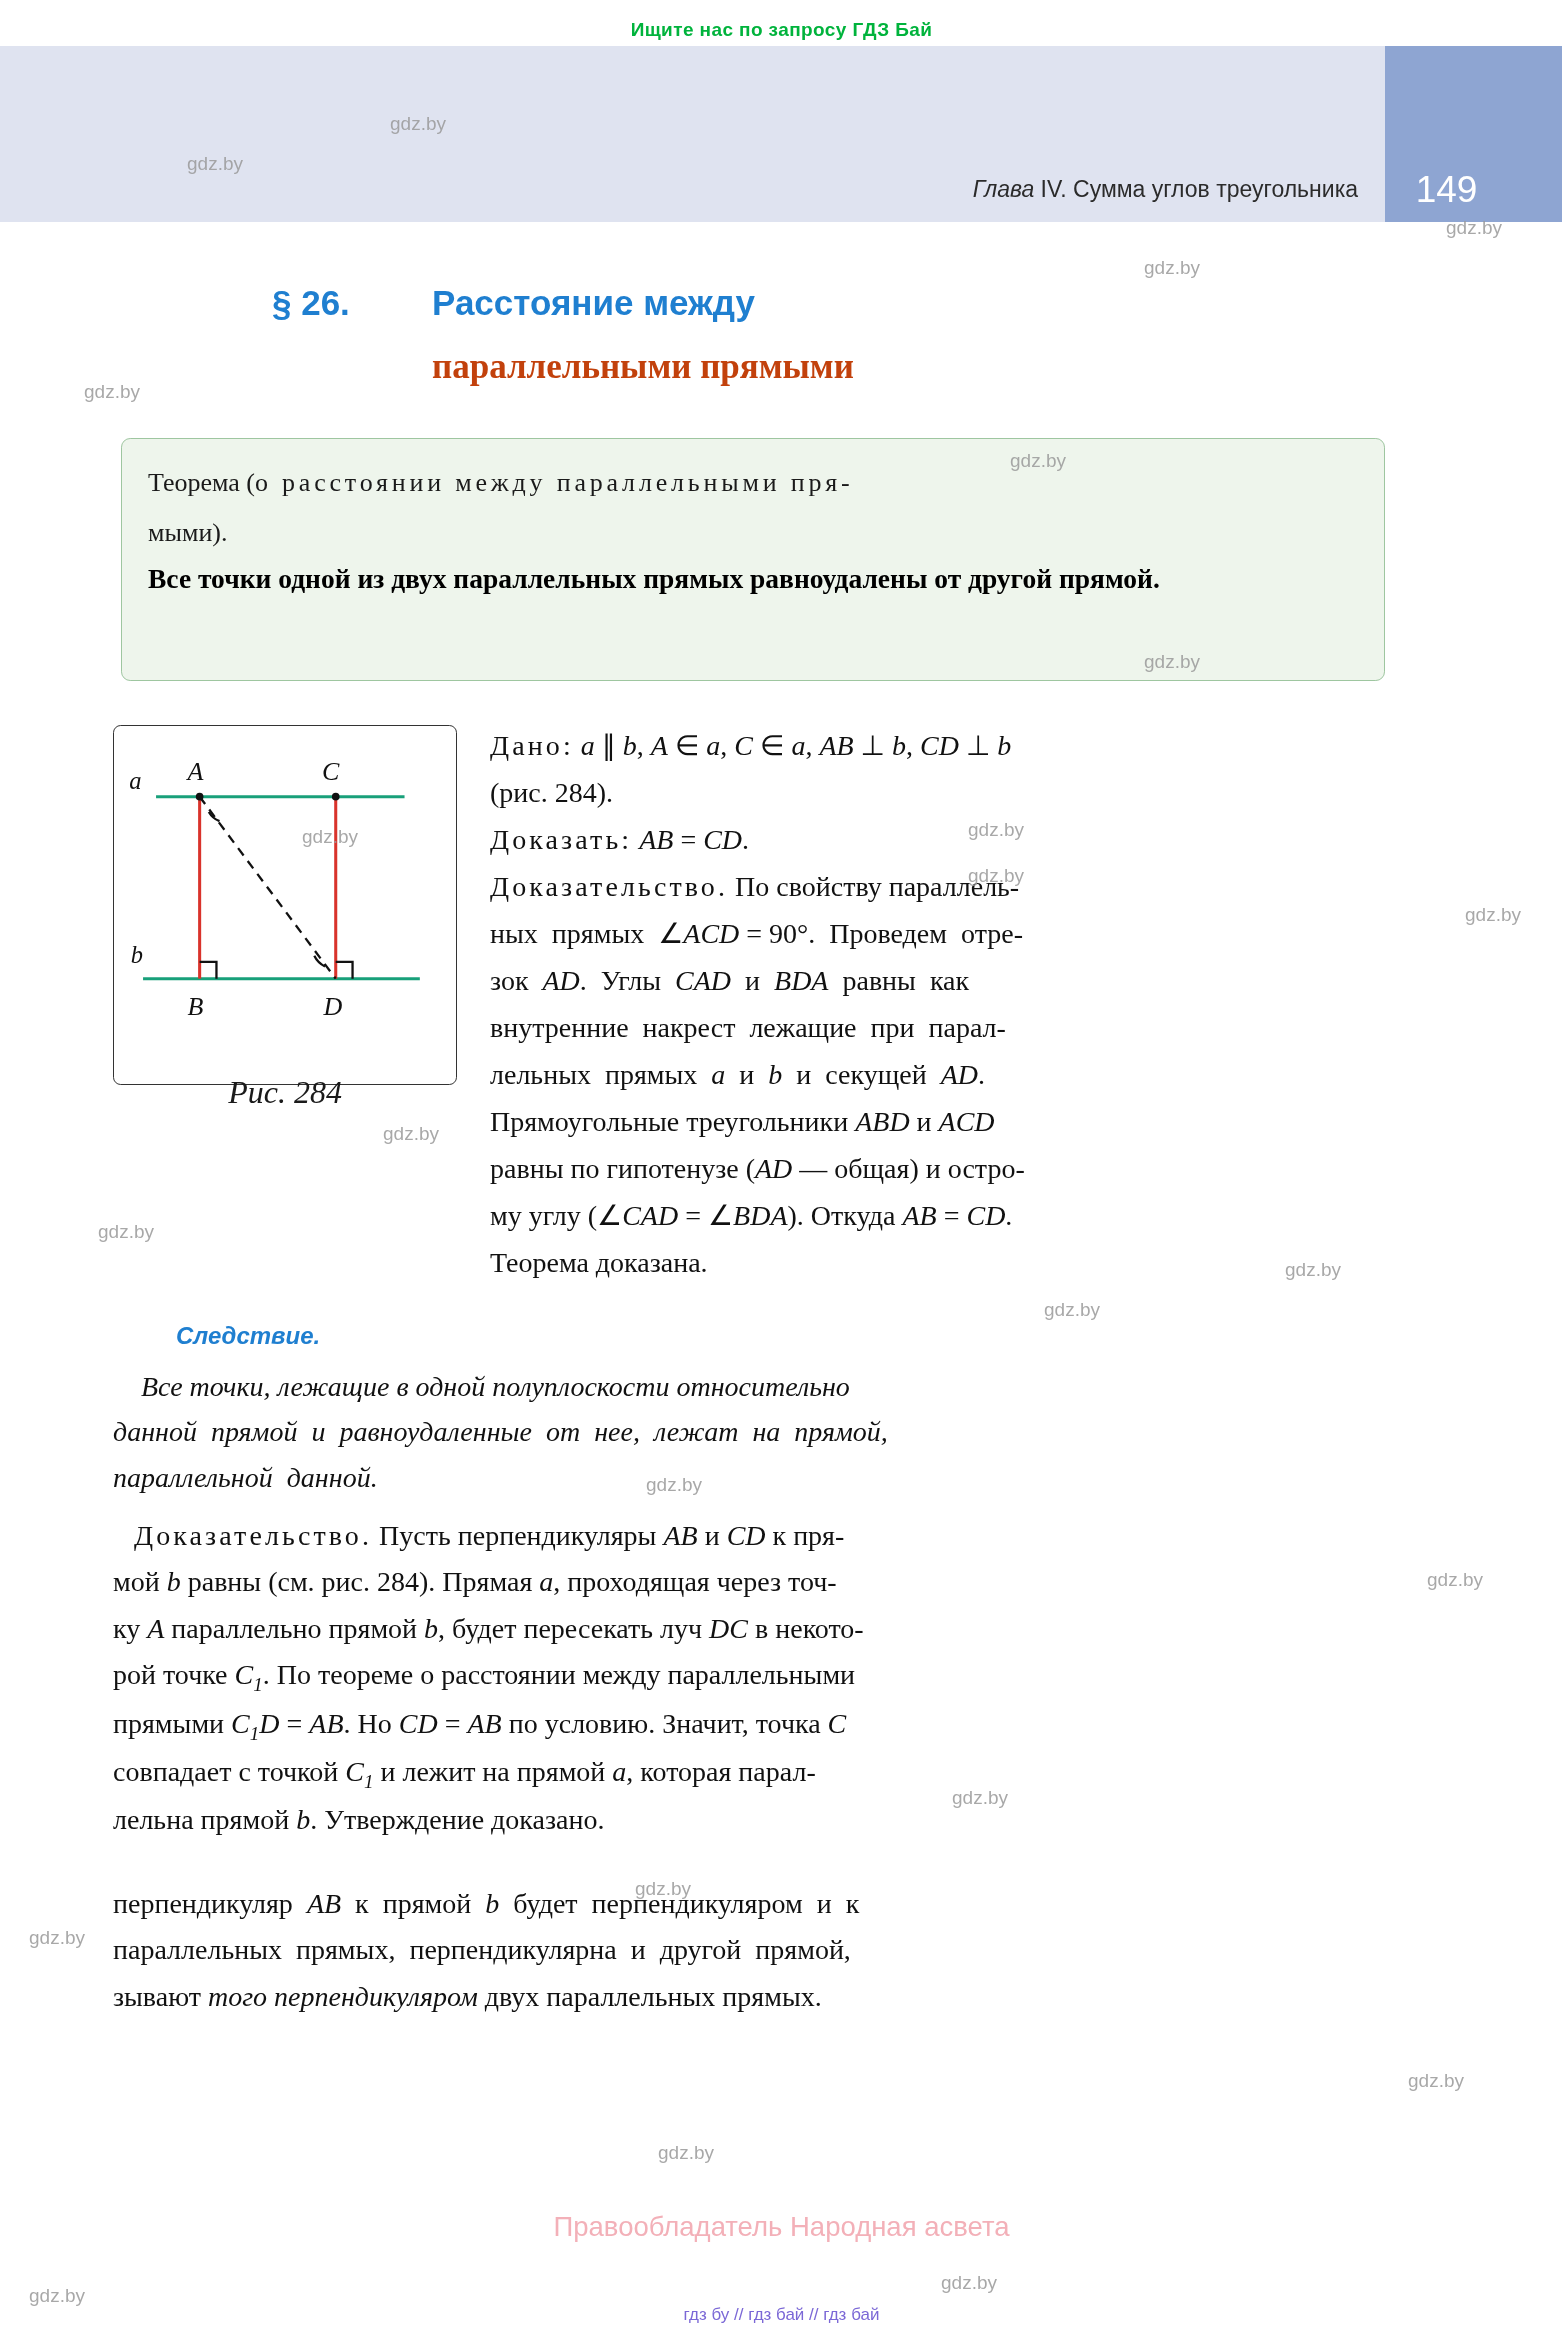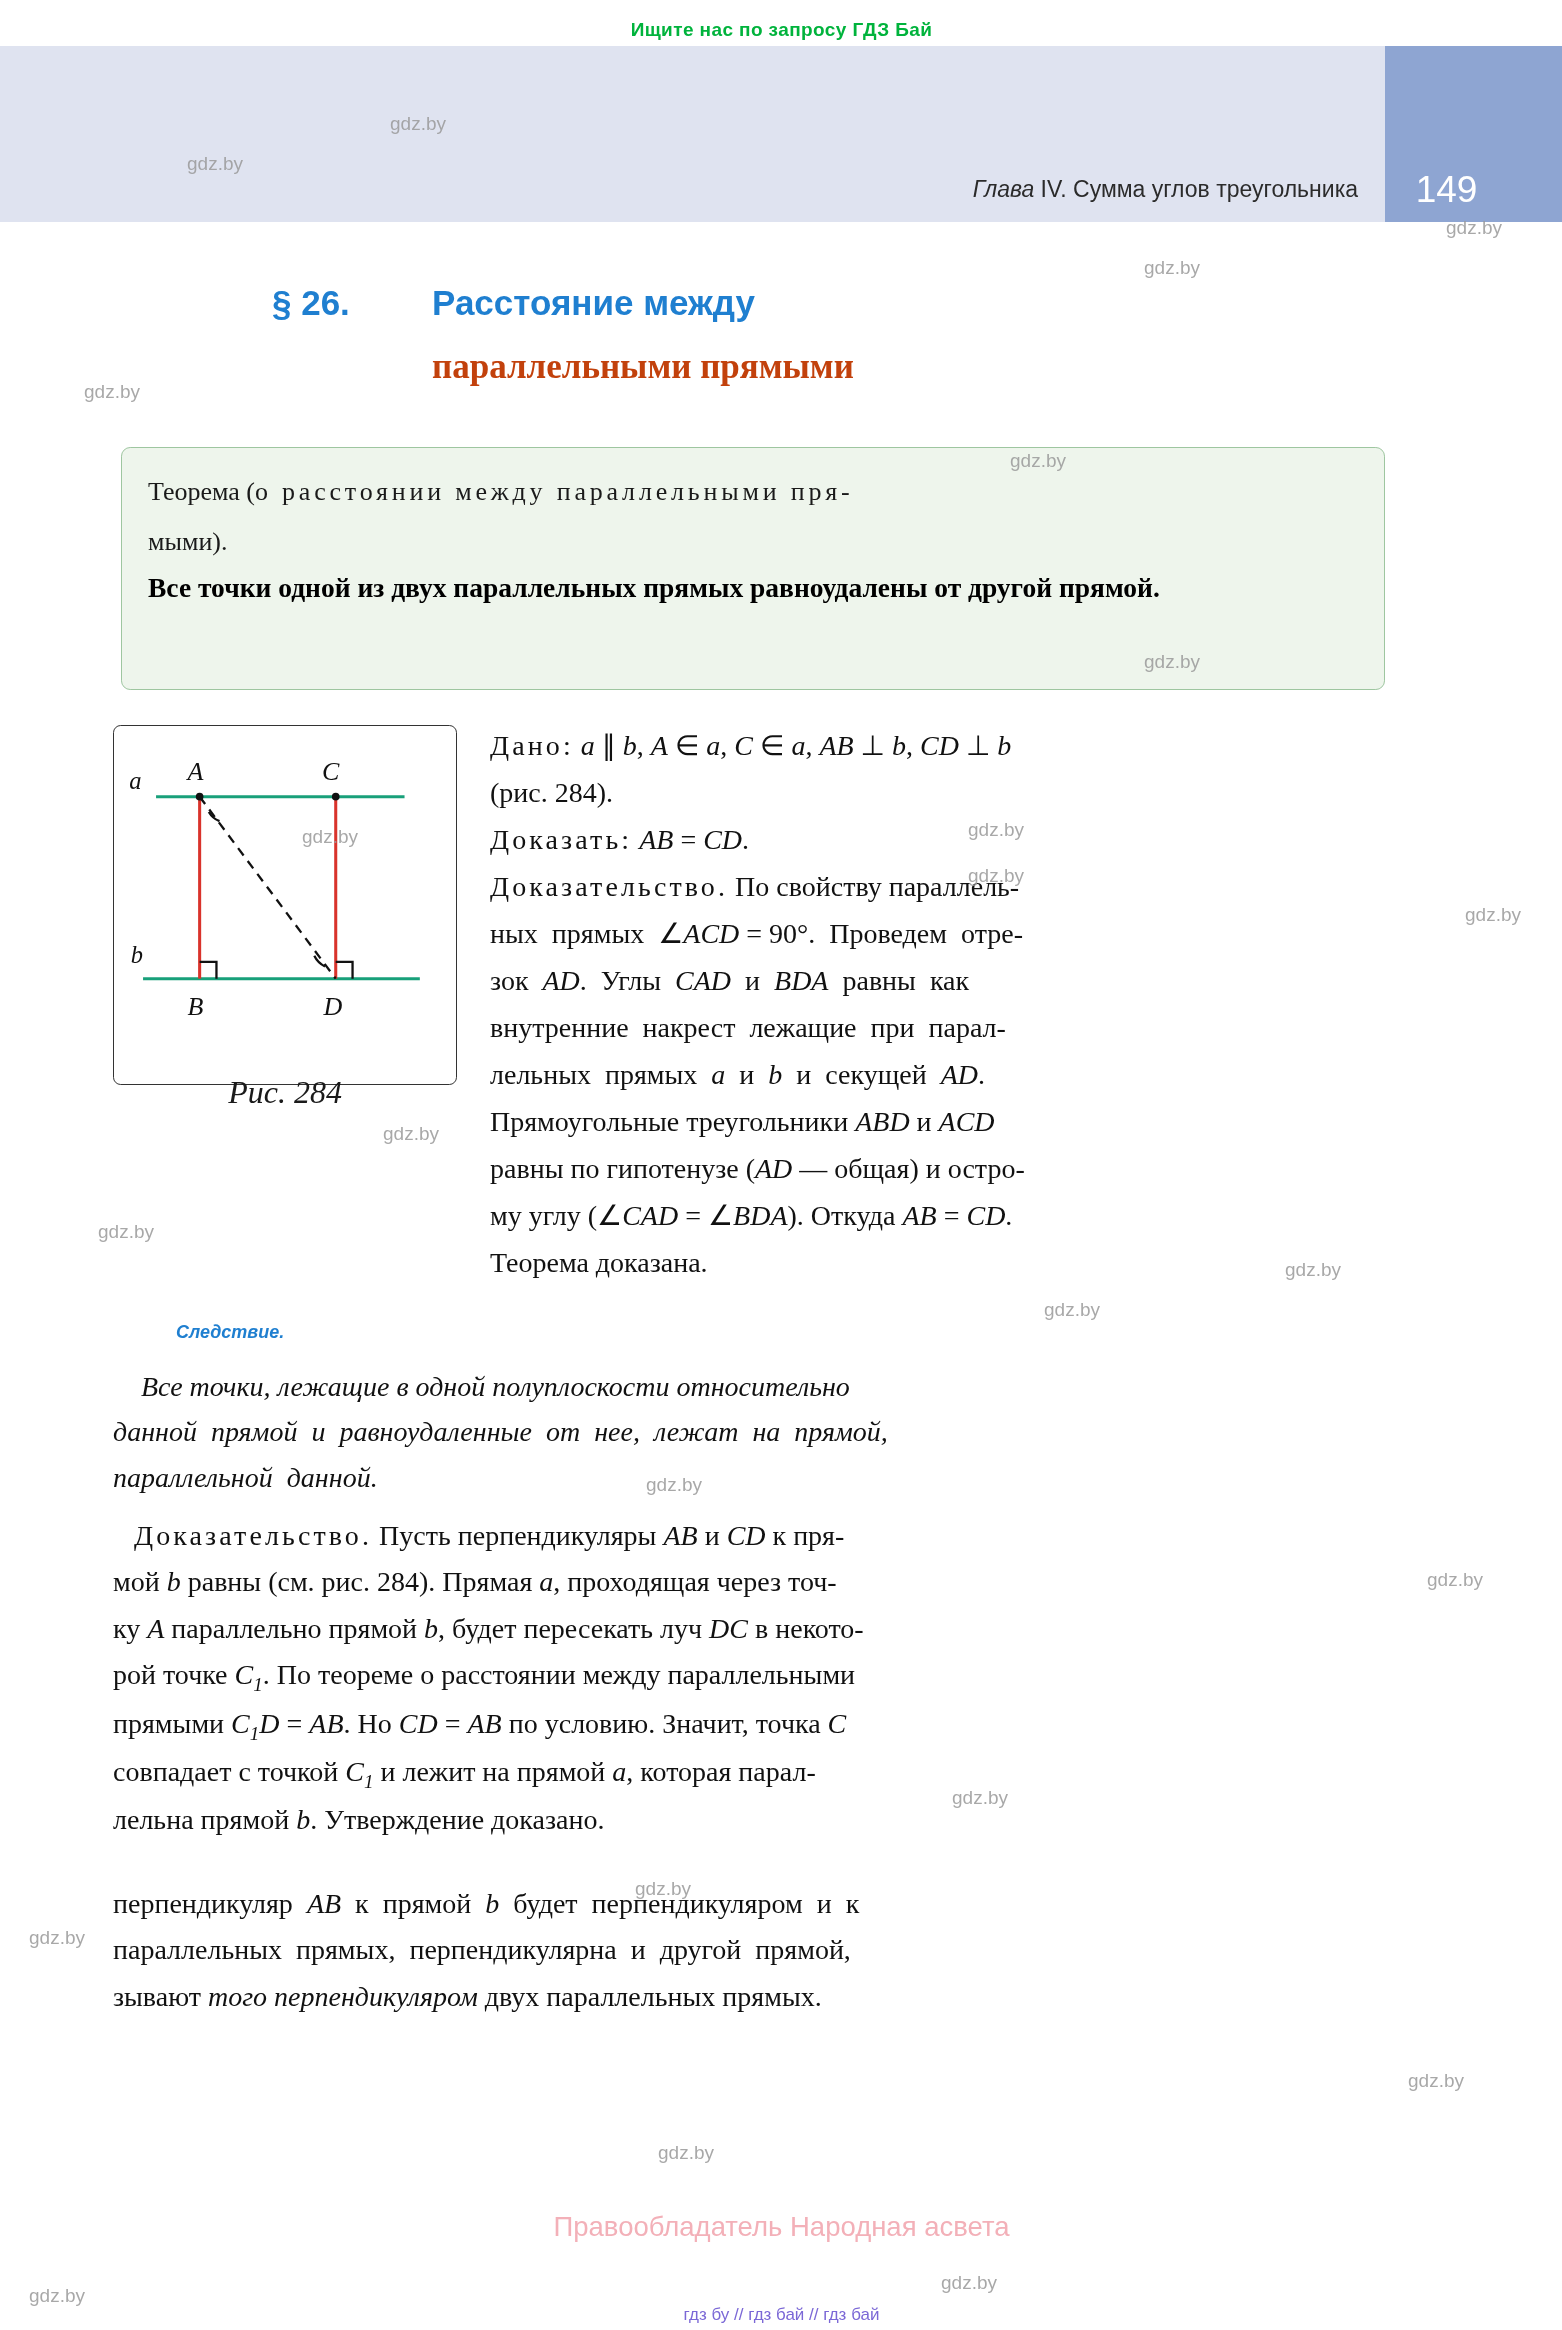--- a/index.html
+++ b/index.html
@@ -111,21 +111,21 @@
     left: 432px;
     font-family: Liberation Serif, serif;
     font-weight: bold;
     font-size: 35px;
     color: #c2410c;
   }
 
   
   .theorem-box {
     position: absolute;
-    top: 433px;
+    top: 424px;
     left: 121px;
     width: 1264px;
     height: 243px;
     background: #eef5ec;
     border: 1.5px solid #9ec6a0;
     border-radius: 9.2px;
     box-sizing: border-box;
   }
   .theorem-line1 {
     position: absolute;
@@ -208,21 +208,21 @@
   }
 
   
   .corollary-head {
     position: absolute;
     top: 1308px;
     left: 176px;
     font-family: "Liberation Sans", sans-serif;
     font-weight: bold;
     font-style: italic;
-    font-size: 18px;
+    font-size: 24px;
     color: #1f7fd0;
   }
   .corollary-body {
     position: absolute;
     top: 1350px;
     left: 113px;
     width: 1271px;
     font-family: "Liberation Serif", serif;
     font-style: italic;
     font-size: 28px;

